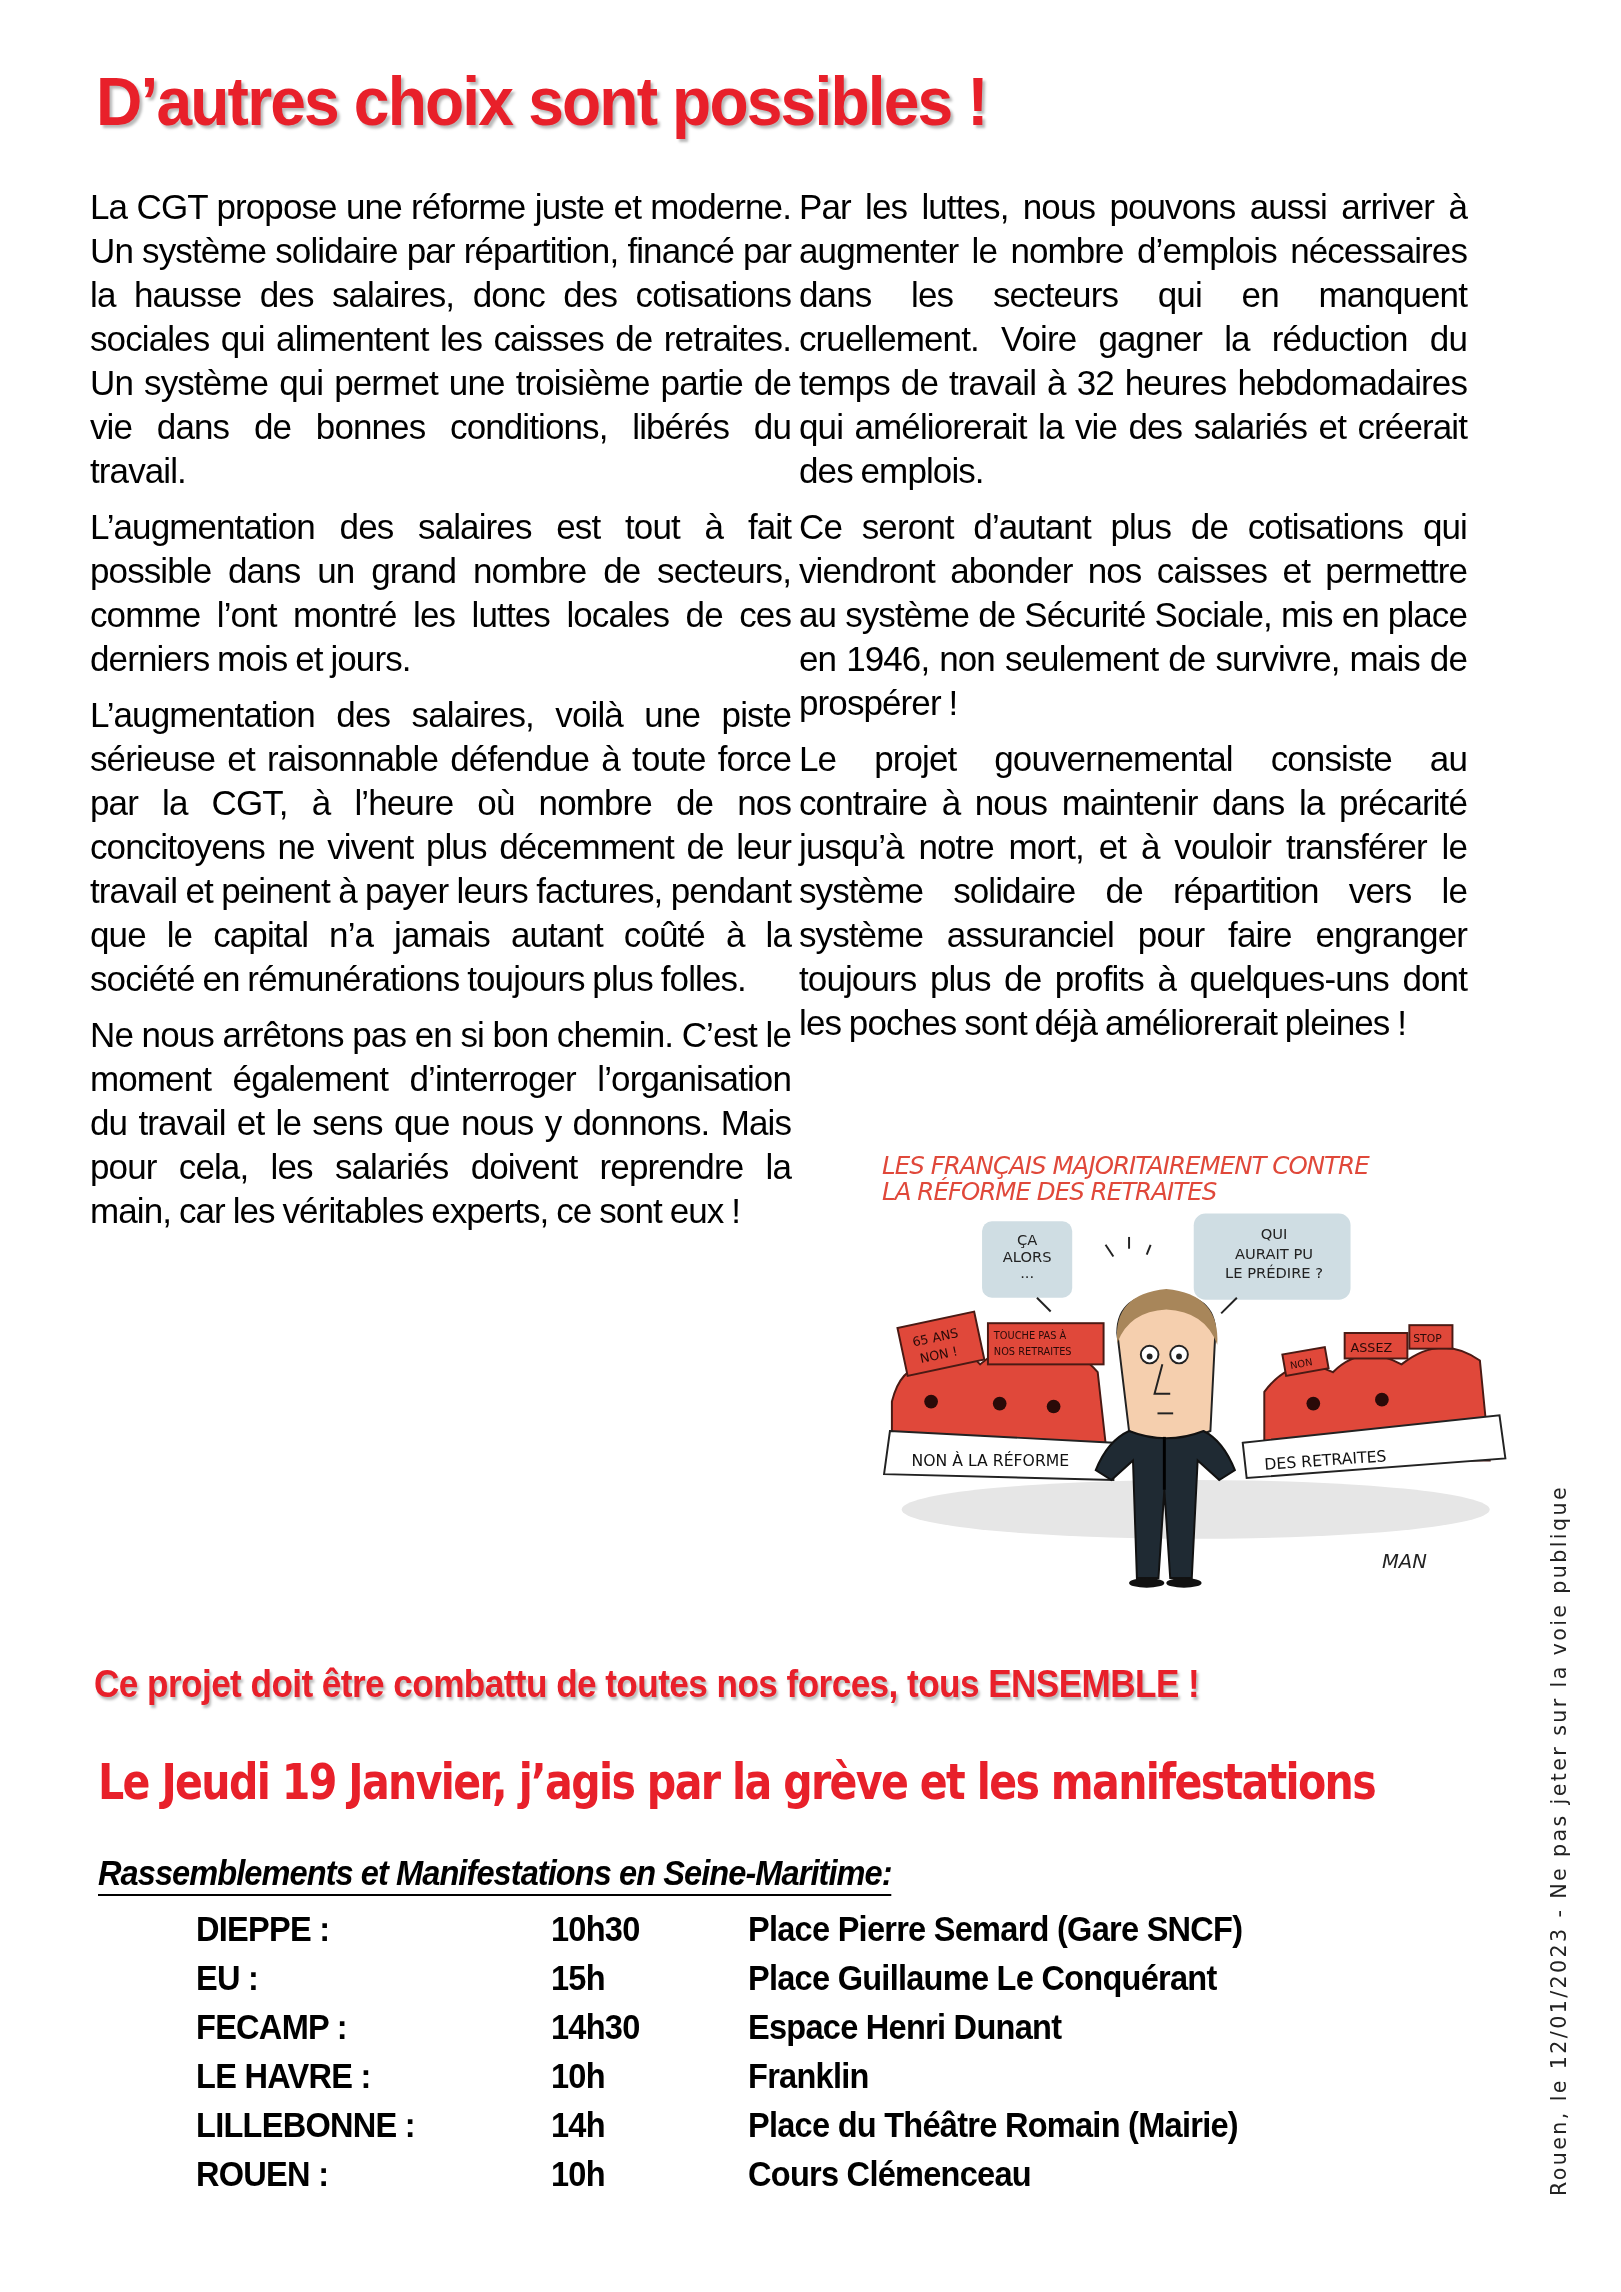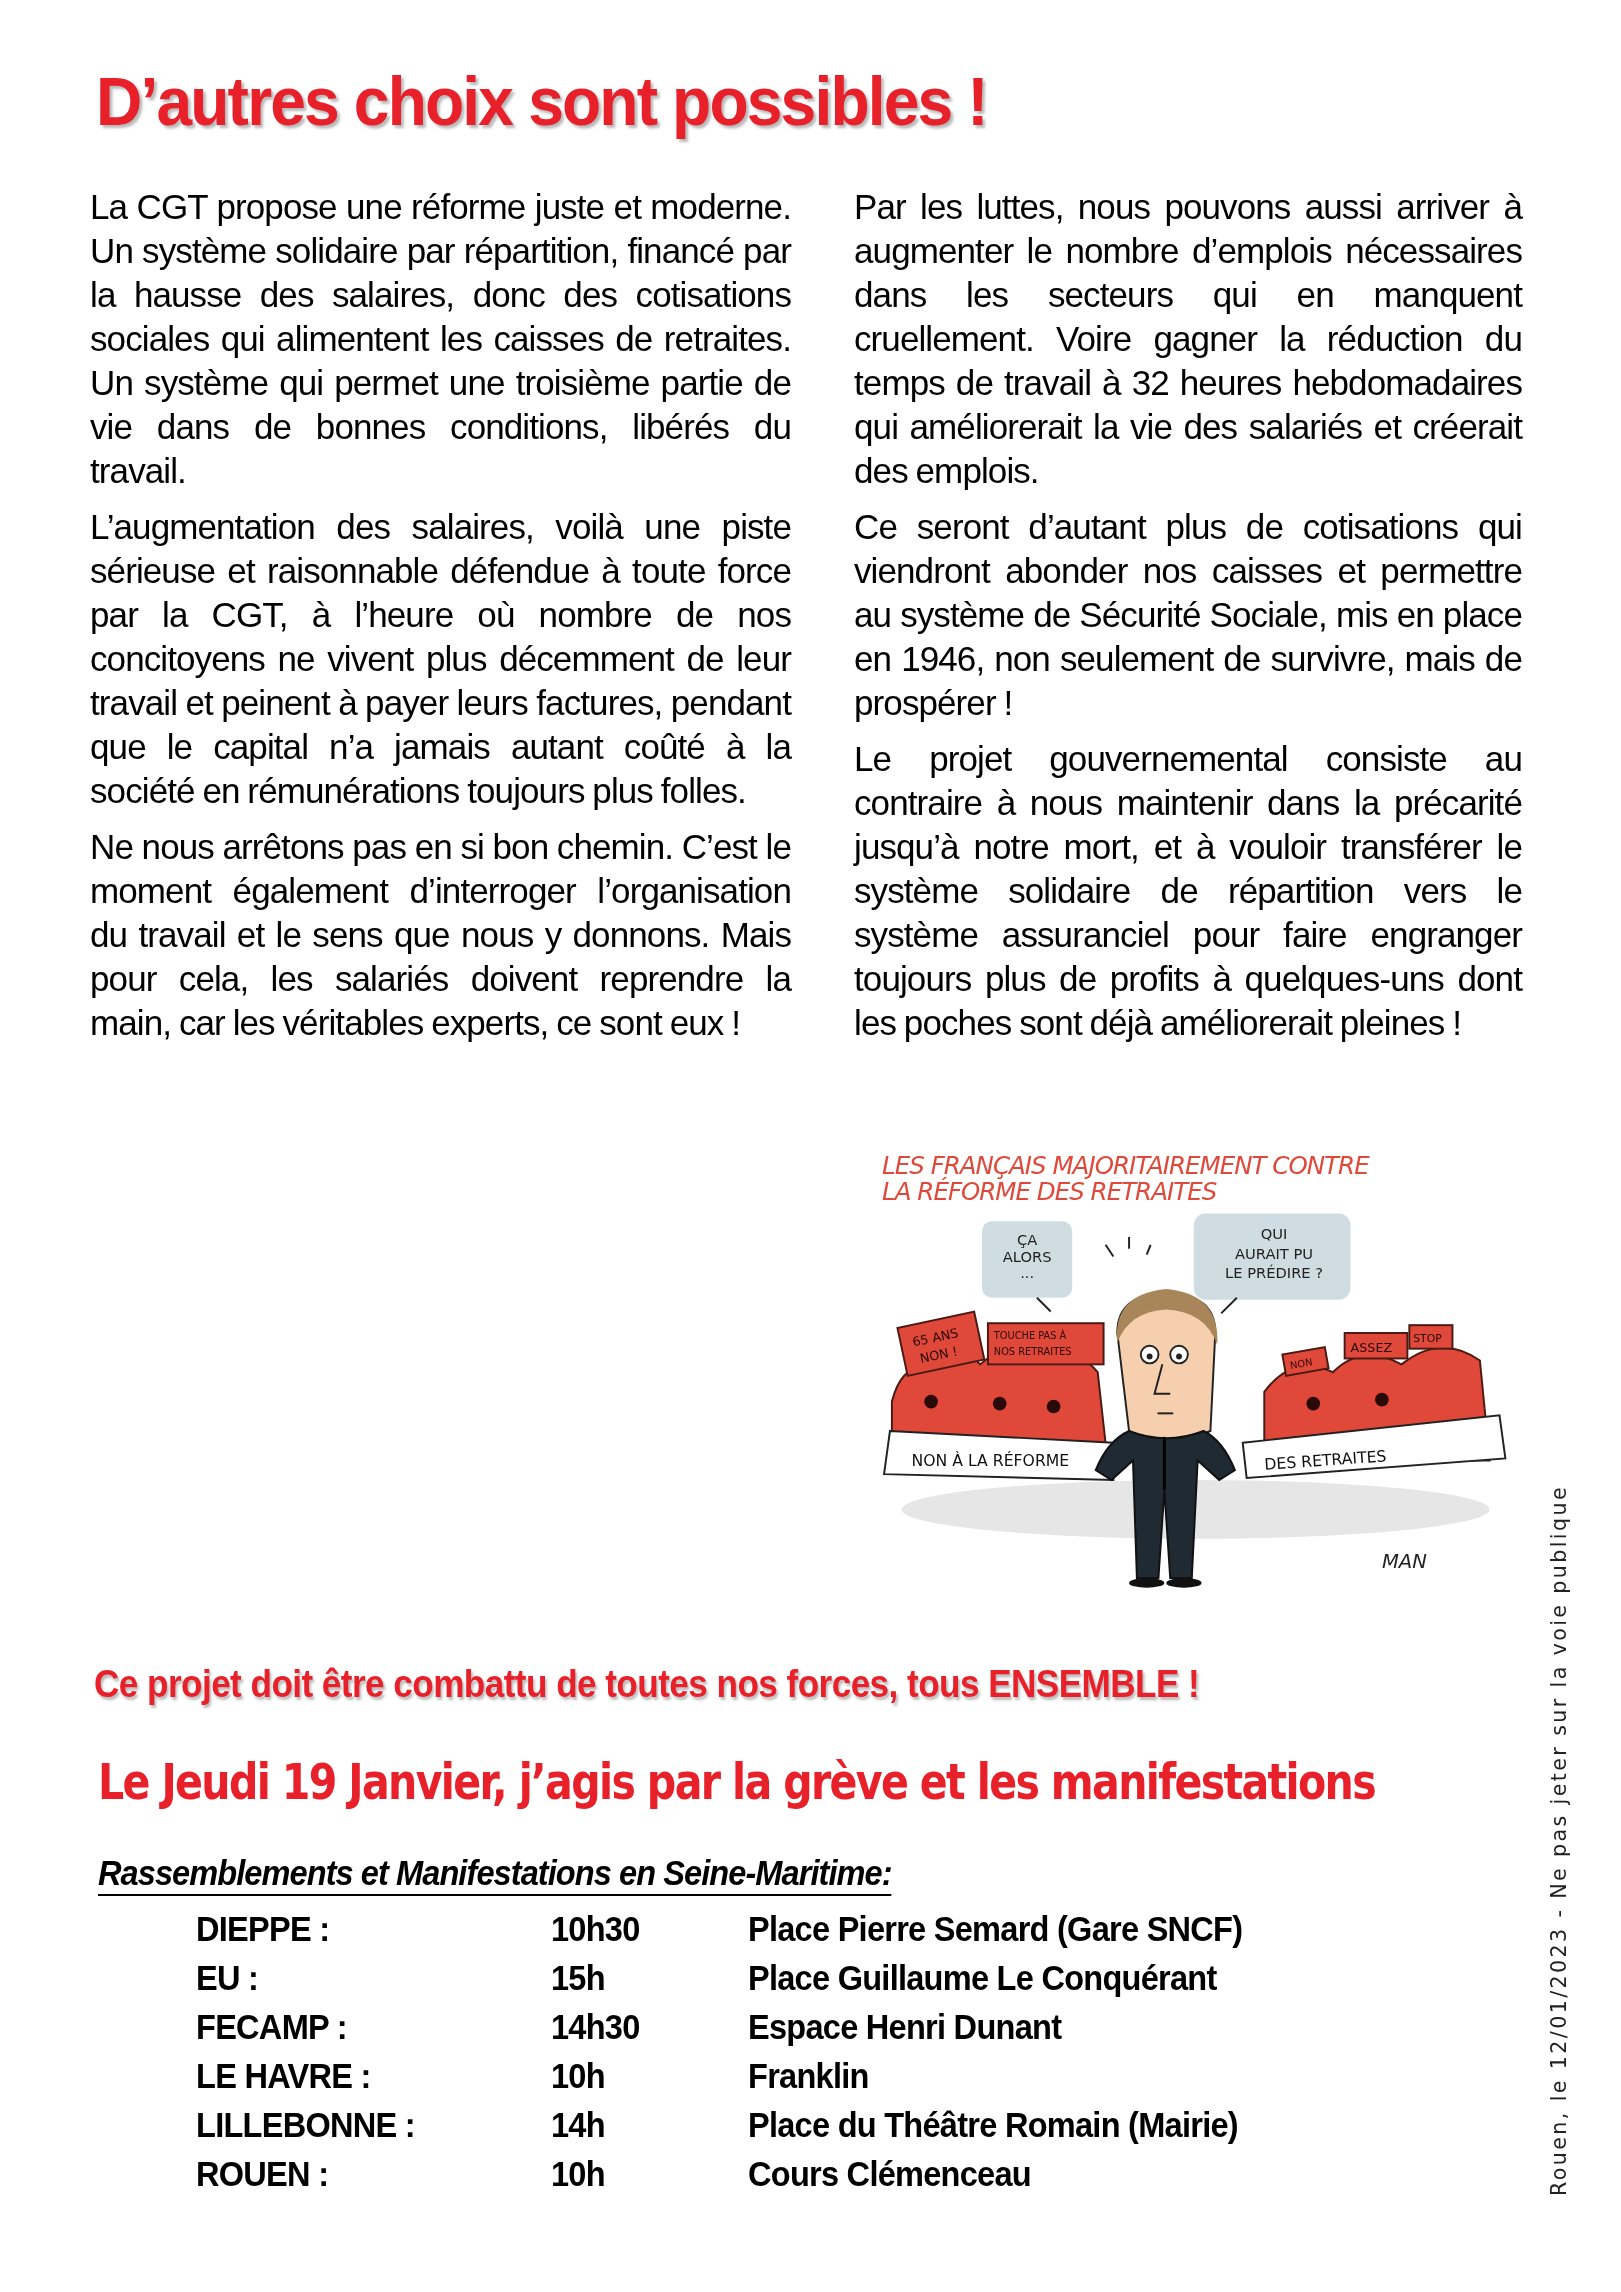--- a/index.html
+++ b/index.html
@@ -4,21 +4,21 @@
 <style>
   html, body { margin: 0; padding: 0; background: #ffffff; }
   body { width: 1621px; height: 2293px; position: relative; overflow: hidden;
          font-family: "Liberation Sans", sans-serif; color: #000; }
   .title { position: absolute; left: 96px; top: 67px; width: 1078px; margin: 0;
            font-family: "Liberation Sans", sans-serif; font-weight: bold; font-size: 69px;
            color: #e8202a; letter-spacing: -2px; transform: scaleX(0.93); transform-origin: left top;
            text-shadow: 2.9px 2.9px 2.9px rgba(0,0,0,0.28); white-space: nowrap; line-height: 1; }
   .col { position: absolute; top: 173px; }
   .col-left { left: 78px; width: 725px; }
-  .col-right { left: 842px; width: 692px; }
+  .col-right { left: 787px; width: 692px; }
   .para { margin: 12px; font-size: 35px; line-height: 44px; text-align: justify;
           text-align-last: left; letter-spacing: -0.9px; word-spacing: -1px; }
   .para.gap { margin-top: 11.8px; }
   .cartoon { position: absolute; left: 872px; top: 1137px; width: 667px; height: 490px; }
   .slogan { position: absolute; left: 94px; top: 1662px; margin: 0; white-space: nowrap;
             font-weight: bold; font-size: 39px; color: #e8202a; letter-spacing: -0.6px;
             transform: scaleX(0.9); transform-origin: left top;
             text-shadow: 2px 2.9px 2.9px rgba(0,0,0,0.28); }
   .strike-line { position: absolute; left: 98px; top: 1754px; margin: 0; white-space: nowrap;
                  font-family: "DejaVu Sans", sans-serif; font-weight: bold; font-size: 49px; color: #e8202a;
@@ -38,20 +38,21 @@
                font-family: "DejaVu Sans", sans-serif; font-size: 20.6px; letter-spacing: 2.4px; color: #222;
                transform: rotate(-90deg); transform-origin: left top; }
 </style>
 </head>
 <body>
 
 <h1 class="title">D’autres choix sont possibles !</h1>
 
 <div class="col col-left">
   <p class="para">La CGT propose une réforme juste et moderne. Un système solidaire par répartition, financé par la hausse des salaires, donc des cotisations sociales qui alimentent les caisses de retraites. Un système qui permet une troisième partie de vie dans de bonnes conditions, libérés du travail.</p>
+  <p class="para">L’augmentation des salaires est tout à fait possible dans un grand nombre de secteurs, comme l’ont montré les luttes locales de ces derniers mois et jours.</p>
   <p class="para">L’augmentation des salaires, voilà une piste sérieuse et raisonnable défendue à toute force par la CGT, à l’heure où nombre de nos concitoyens ne vivent plus décemment de leur travail et peinent à payer leurs factures, pendant que le capital n’a jamais autant coûté à la société en rémunérations toujours plus folles.</p>
   <p class="para gap">Ne nous arrêtons pas en si bon chemin. C’est le moment également d’interroger l’organisation du travail et le sens que nous y donnons. Mais pour cela, les salariés doivent reprendre la main, car les véritables experts, ce sont eux !</p>
 </div>
 
 <div class="col col-right">
   <p class="para">Par les luttes, nous pouvons aussi arriver à augmenter le nombre d’emplois nécessaires dans les secteurs qui en manquent cruellement. Voire gagner la réduction du temps de travail à 32 heures hebdomadaires qui améliorerait la vie des salariés et créerait des emplois.</p>
   <p class="para gap">Ce seront d’autant plus de cotisations qui viendront abonder nos caisses et permettre au système de Sécurité Sociale, mis en place en 1946, non seulement de survivre, mais de prospérer !</p>
   <p class="para gap">Le projet gouvernemental consiste au contraire à nous maintenir dans la précarité jusqu’à notre mort, et à vouloir transférer le système solidaire de répartition vers le système assuranciel pour faire engranger toujours plus de profits à quelques-uns dont les poches sont déjà améliorerait pleines !</p>
 </div>
 

